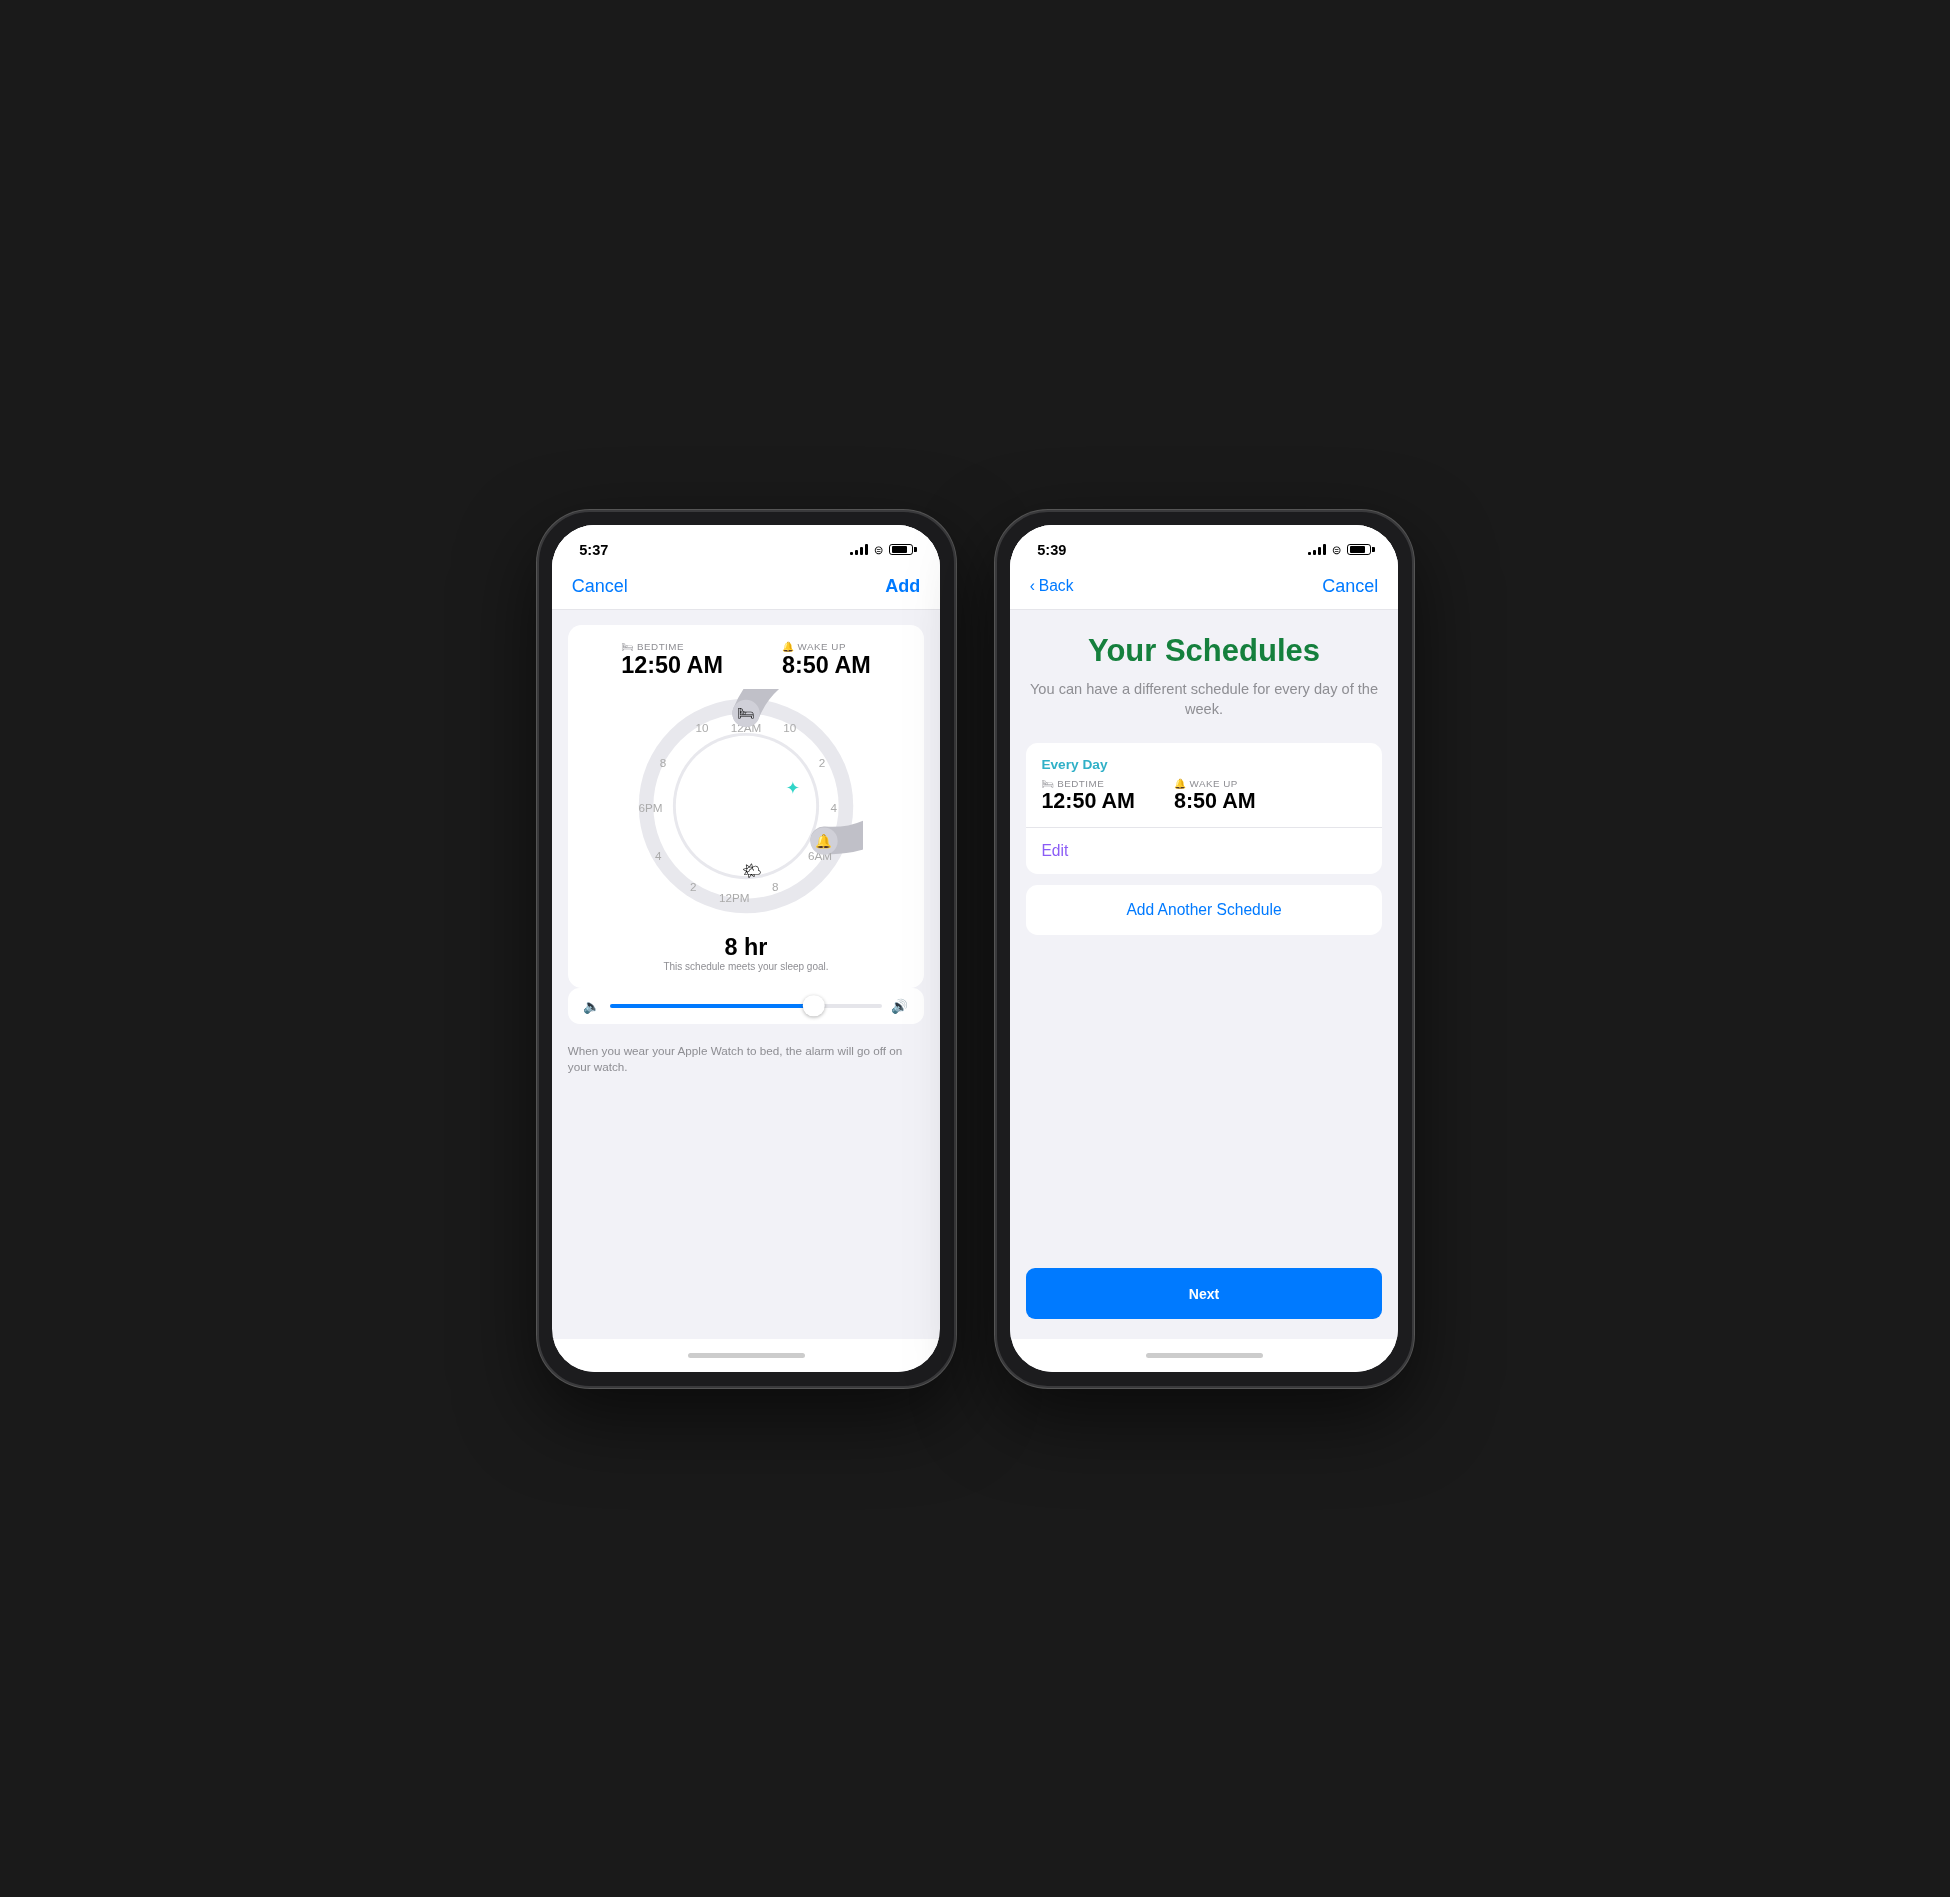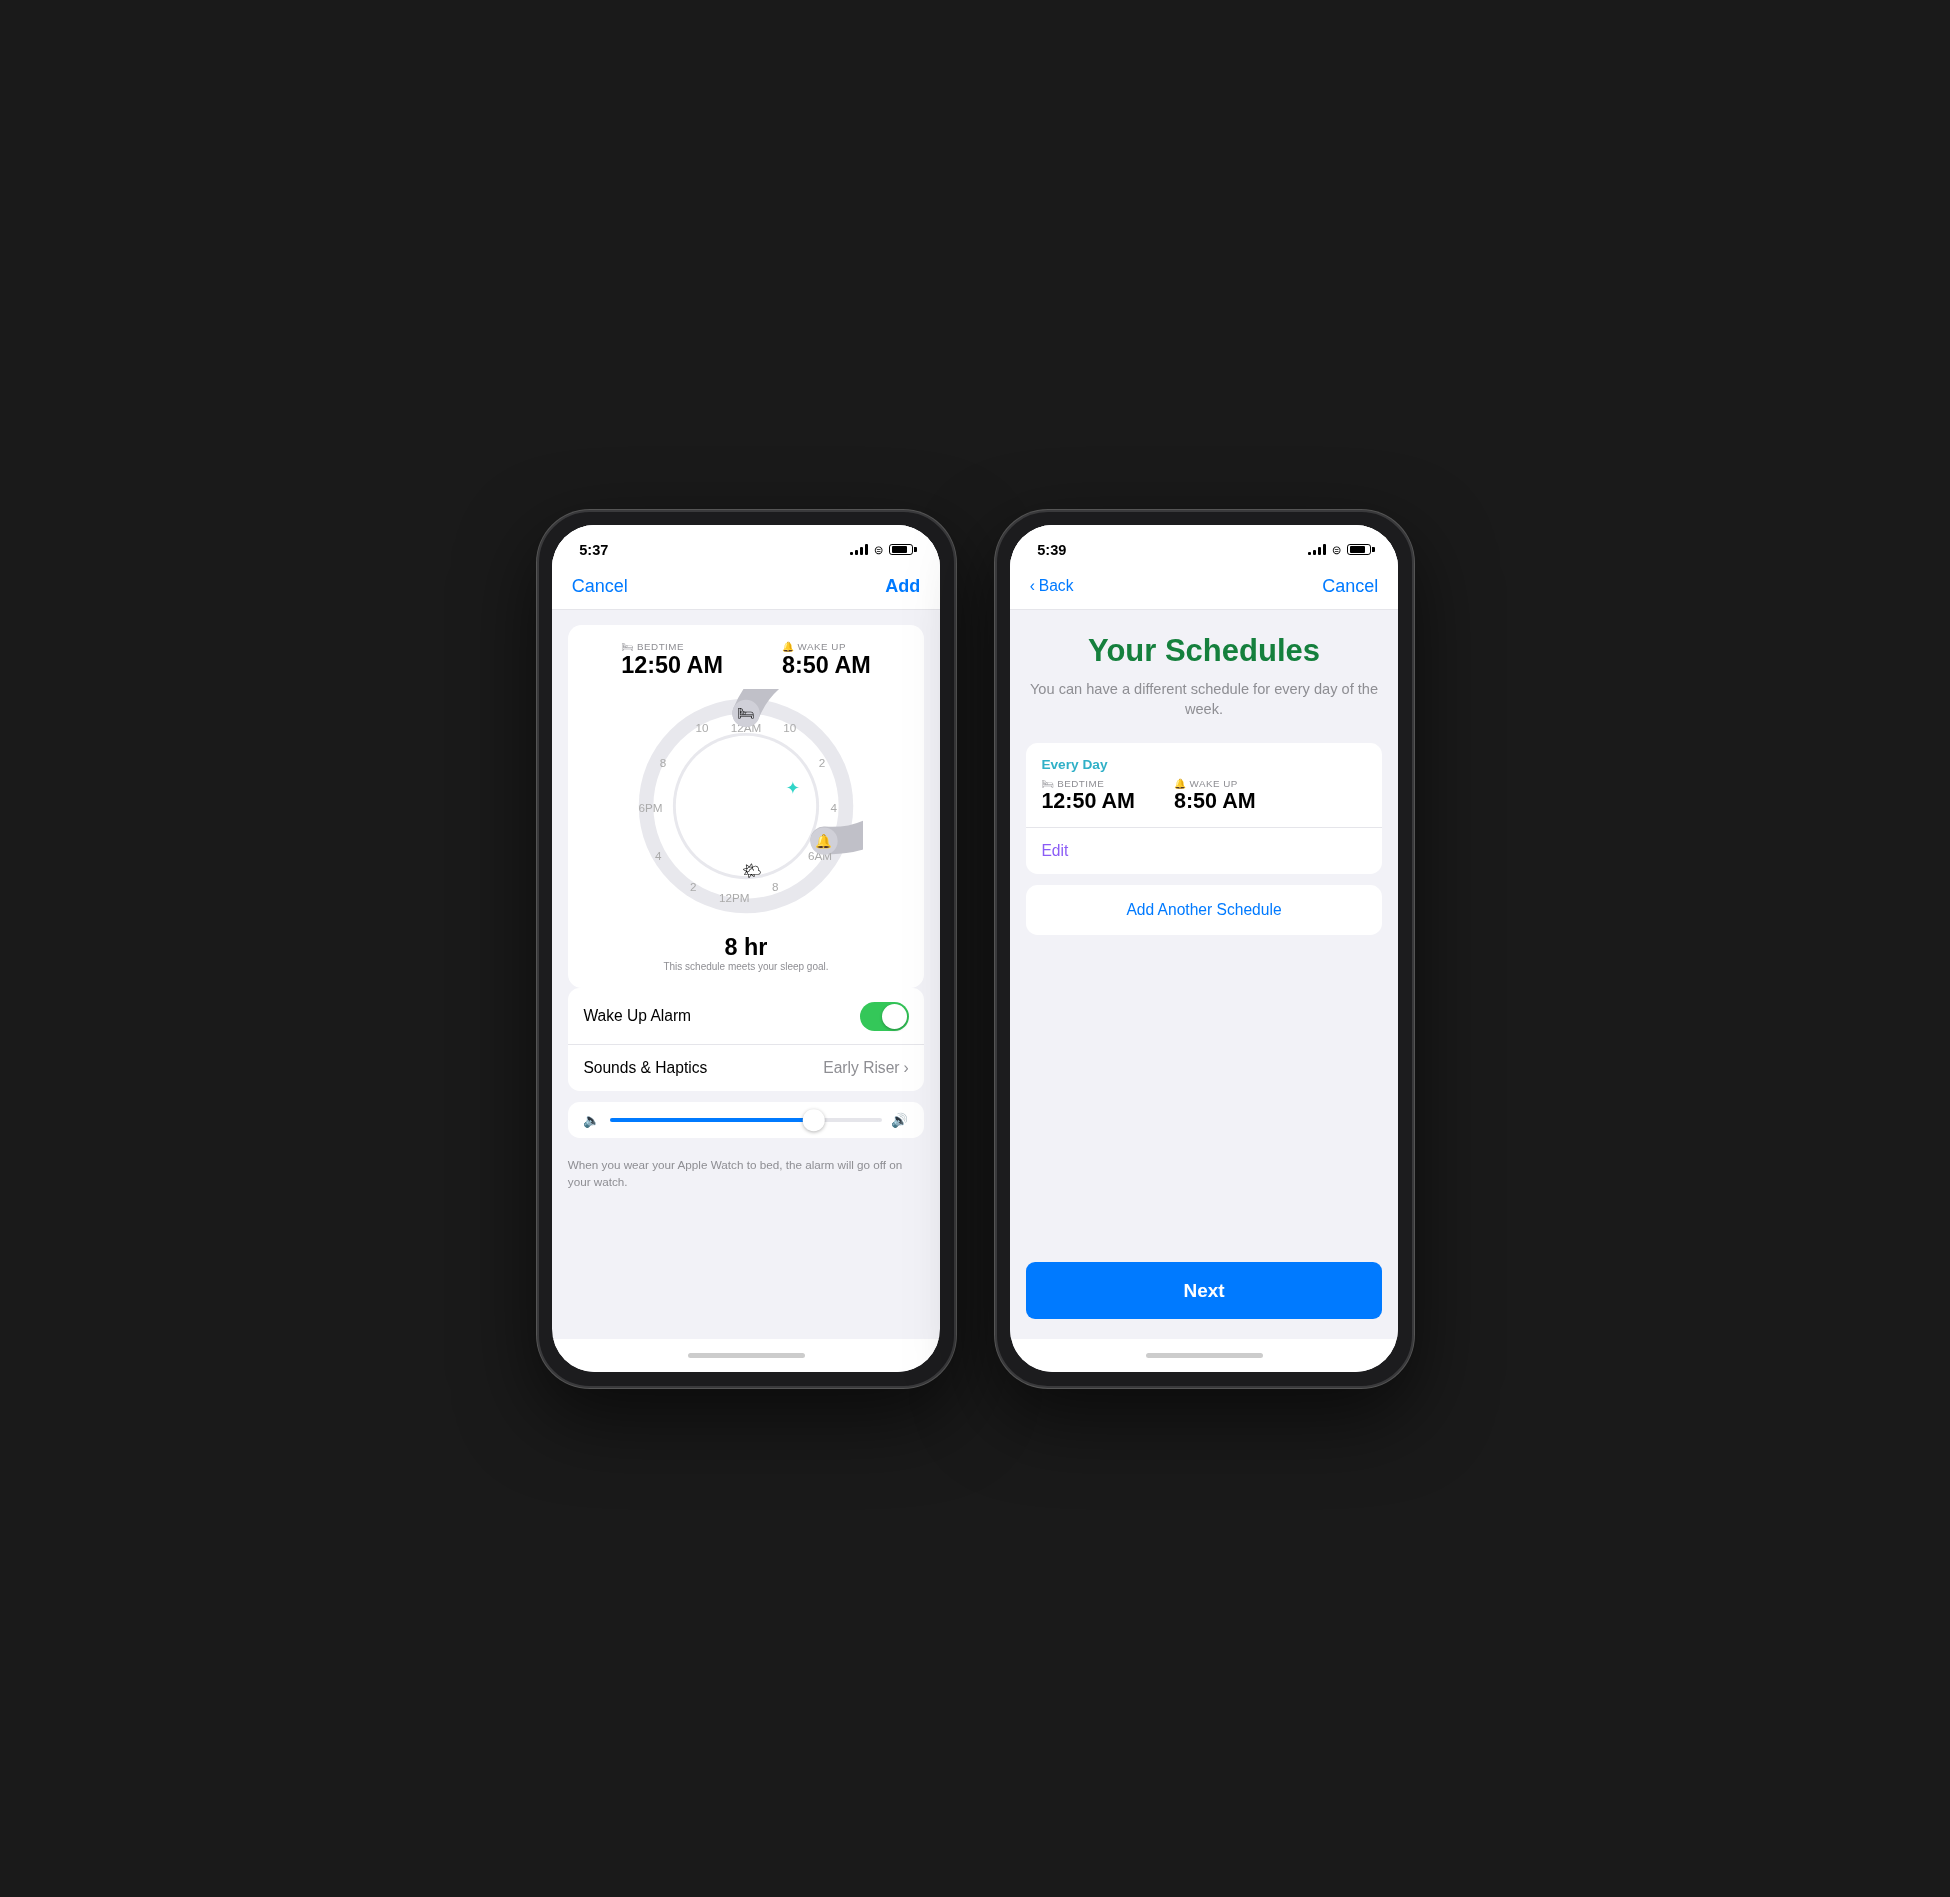--- a/index.html
+++ b/index.html
@@ -424,21 +424,21 @@
       font-size: 15.6px;
       text-align: center;
       margin-bottom: 11.7px;
     }
 
     .next-btn {
       background: #007aff;
       border-radius: 9px;
       padding: 17.6px;
       color: white;
-      font-size: 19px;
+      font-size: 14px;
       font-weight: 600;
       text-align: center;
       margin-top: auto;
       margin-bottom: 19.5px;
     }
 
     .spacer { flex: 1; }
 
     
     .notch-area {
@@ -557,35 +557,20 @@
           </div>
         </div>
 
         <div class="sleep-stats">
           <div class="sleep-hours">8 hr</div>
           <div class="sleep-goal">This schedule meets your sleep goal.</div>
         </div>
       </div>
 
 
-      <div class="settings-group">
-        <div class="settings-row">
-          <span class="settings-label">Wake Up Alarm</span>
-          <div class="toggle on">
-            <div class="toggle-thumb"></div>
-          </div>
-        </div>
-        <div class="settings-row">
-          <span class="settings-label">Sounds &amp; Haptics</span>
-          <div class="settings-value">
-            <span>Early Riser</span>
-            <span>›</span>
-          </div>
-        </div>
-      </div>
 
       <div class="volume-row">
         <span class="volume-icon">🔈</span>
         <div class="volume-slider">
           <div class="volume-fill"></div>
           <div class="volume-thumb"></div>
         </div>
         <span class="volume-icon">🔊</span>
       </div>
 

